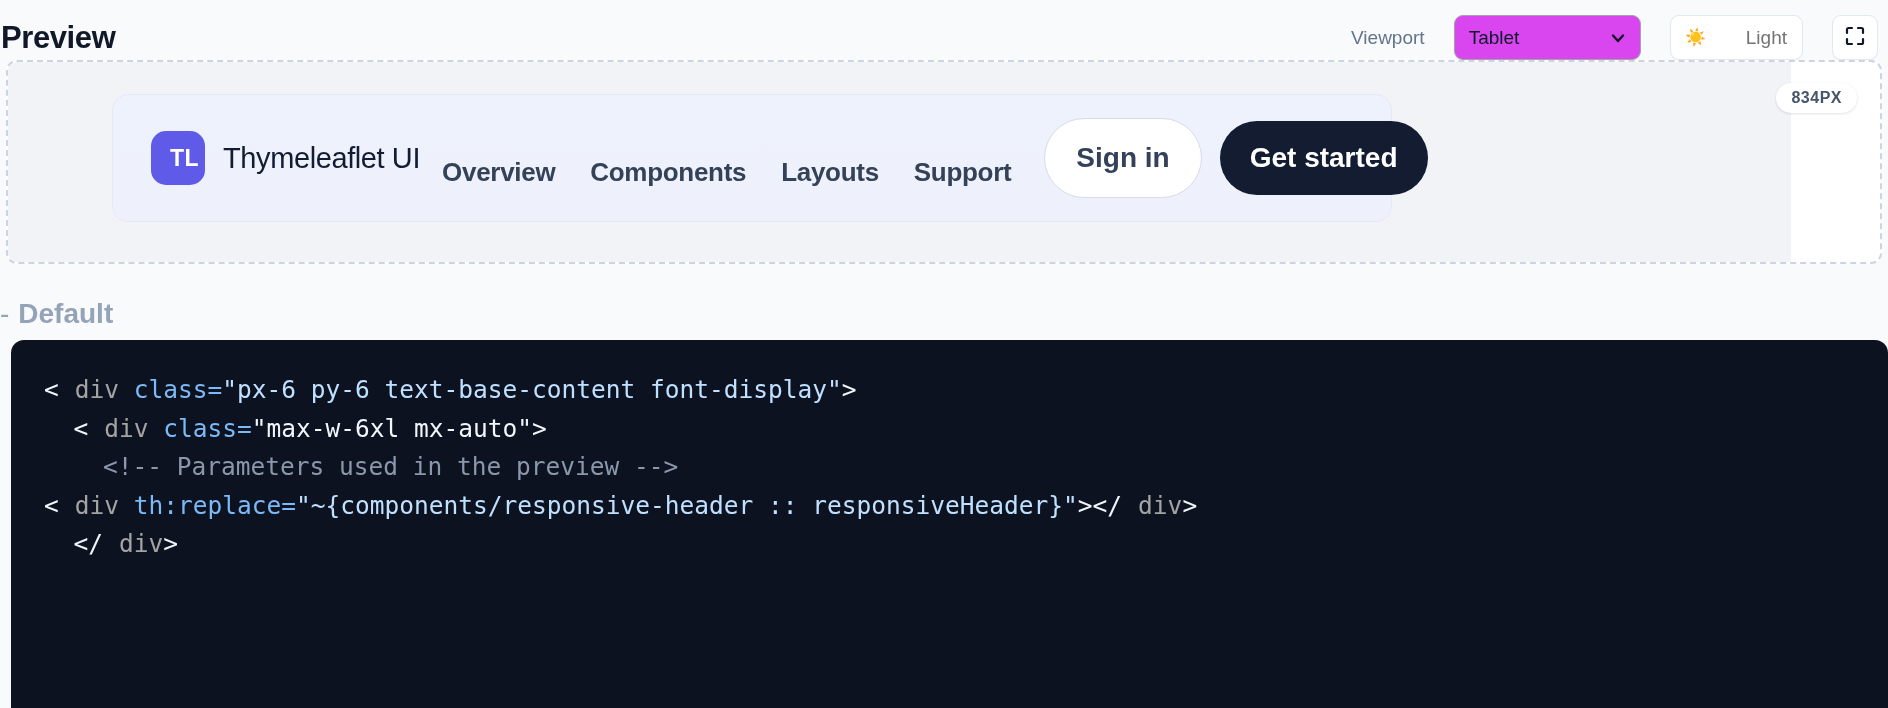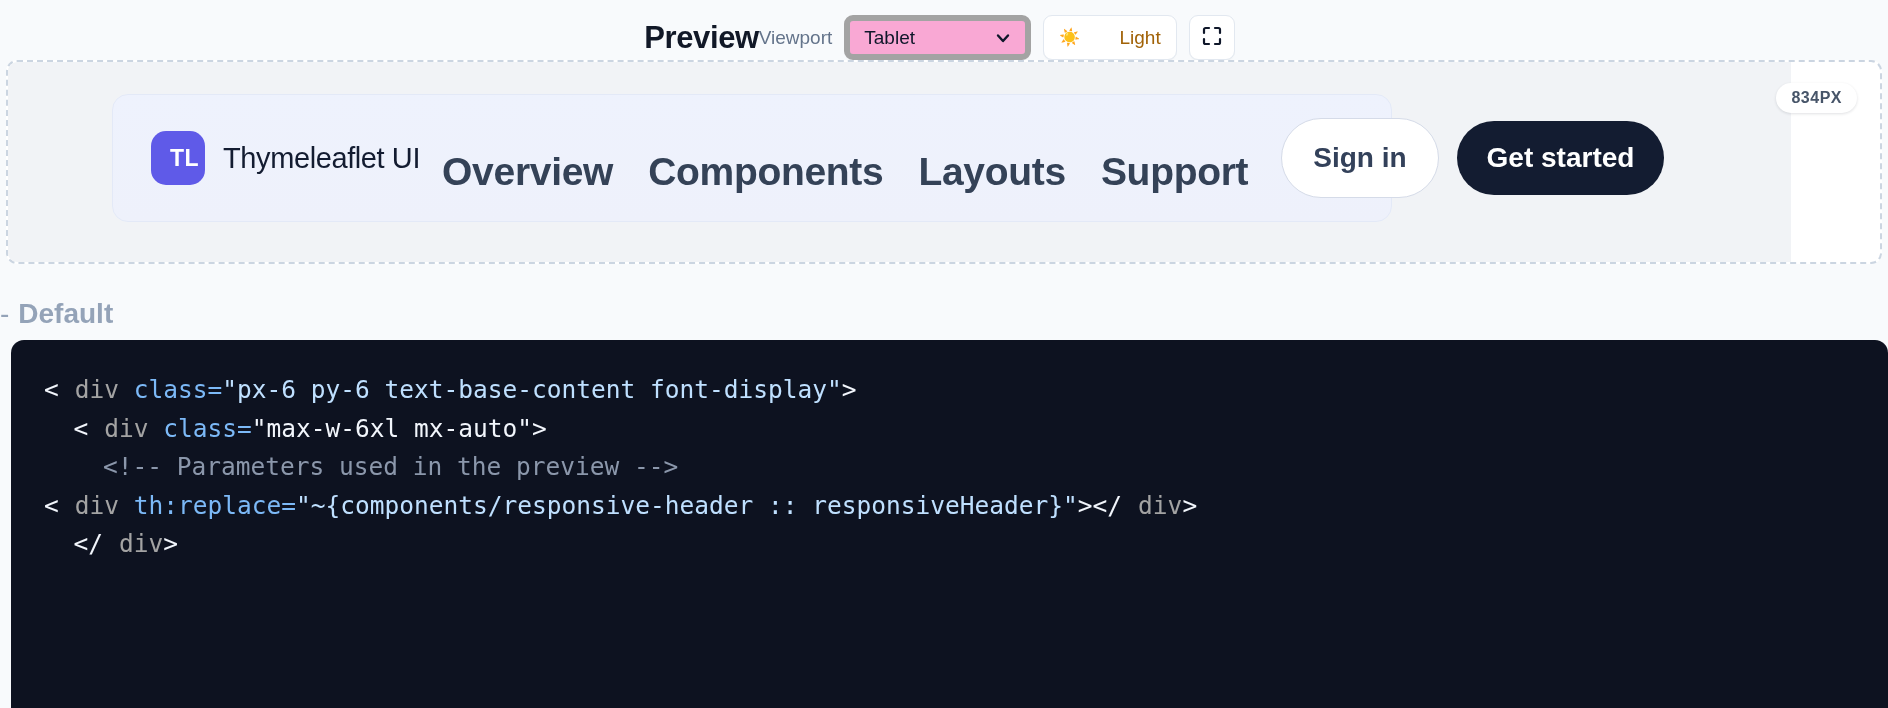--- a/index.html
+++ b/index.html
@@ -7,57 +7,57 @@
     width: 1888px; height: 708px;
     background: #f8fafc;
     font-family: "Liberation Sans", sans-serif;
     overflow: hidden;
   }
   .page { position: relative; width: 1888px; height: 708px; background: #f8fafc; }
 
   
   .toolbar {
     position: absolute; left: 0; top: 0; width: 1888px; height: 57px;
-    display: flex; align-items: center; justify-content: center;
+    display: flex; align-items: center; justify-content: space-between;
     padding: 18px 10px 0 0;
     background: #f8fafc;
   }
   .toolbar-title {
     font-size: 31px; font-weight: bold; color: #111827;
     letter-spacing: -0.4px; line-height: 1; padding-left: 1px;
   }
-  .toolbar-right { display: flex; align-items: center; gap: 12px; }
+  .toolbar-right { display: flex; align-items: center; gap: 29px; }
   .viewport-label { font-size: 19px; color: #64748b; }
 
   .select-wrap {
     position: relative;
     width: 187px; height: 45px;
-    background: #f9a8d4;
-    border: 6px solid #a3a3a3;
+    background: #d946ef;
+    border: 1px solid #a3a3a3;
     border-radius: 9px;
     display: flex; align-items: center;
     padding: 0 14px;
     box-shadow: 0 1px 1px rgba(15,23,42,.03);
   }
   .select-value { font-size: 19px; color: #0f172a; }
   .chev {
     position: absolute; right: 14px; top: 50%; transform: translateY(-50%);
     width: 16px; height: 16px;
   }
   .chev svg { display: block; }
 
   .light-btn {
     height: 45px; min-width: 116px;
     background: #ffffff; border: 1px solid #e2e8f0; border-radius: 9px;
     display: flex; align-items: center; justify-content: center; gap: 8px;
     padding: 0 15px; cursor: pointer;
     box-shadow: 0 1px 1px rgba(15,23,42,.03);
   }
   .sun-icon { font-size: 17px; line-height: 1; }
-  .light-label { font-size: 19px; color: #a16207; margin-left: 31px; }
+  .light-label { font-size: 19px; color: #737373; margin-left: 31px; }
 
   .expand-btn {
     width: 46px; height: 45px;
     background: #ffffff; border: 1px solid #e2e8f0; border-radius: 9px;
     display: flex; align-items: center; justify-content: center; cursor: pointer;
     box-shadow: 0 1px 1px rgba(15,23,42,.03);
   }
 
   
   .preview-frame {
@@ -103,21 +103,21 @@
     flex: none;
     padding-left: 13px;
   }
   .brand-name {
     margin-left: 18px; margin-right: 22px;
     font-size: 29px; font-weight: normal; color: #131c31;
     letter-spacing: -0.4px; white-space: nowrap;
   }
   .nav-links { display: flex; align-items: center; gap: 35px; }
   .nav-link {
-    font-size: 39px; font-weight: bold; color: #344257;
+    font-size: 26px; font-weight: bold; color: #344257;
     letter-spacing: -0.3px; white-space: nowrap; cursor: pointer;
     text-decoration: none;
     margin-top: 28px;
   }
   .nav-actions { display: flex; align-items: center; gap: 18px; margin-left: 33px; }
   .btn-signin {
     height: 80px; padding: 0 31px;
     background: #ffffff; border: 1px solid #d5dbe8; border-radius: 999px;
     display: flex; align-items: center; justify-content: center;
     font-size: 28px; font-weight: bold; color: #33415a; cursor: pointer;

